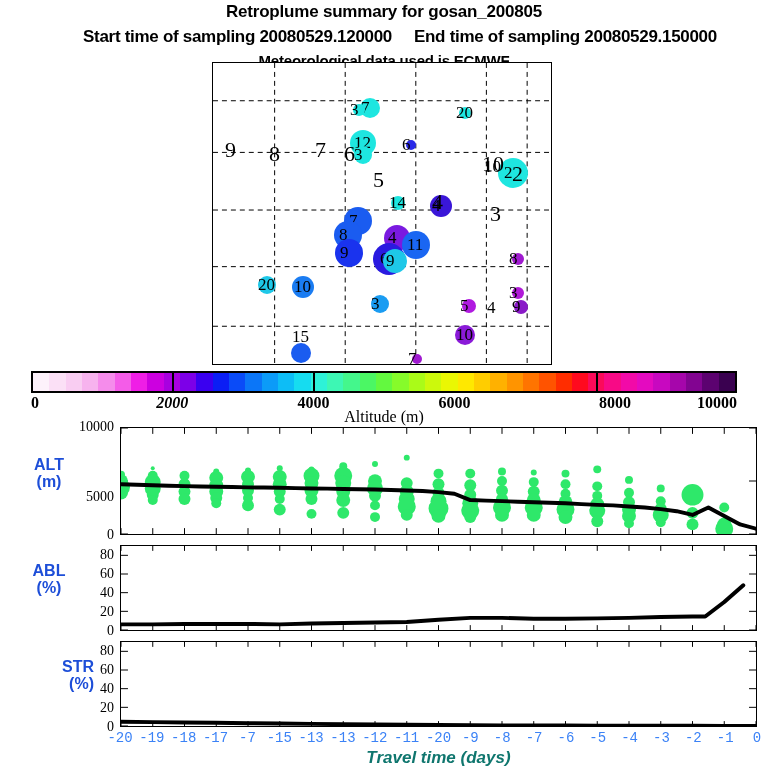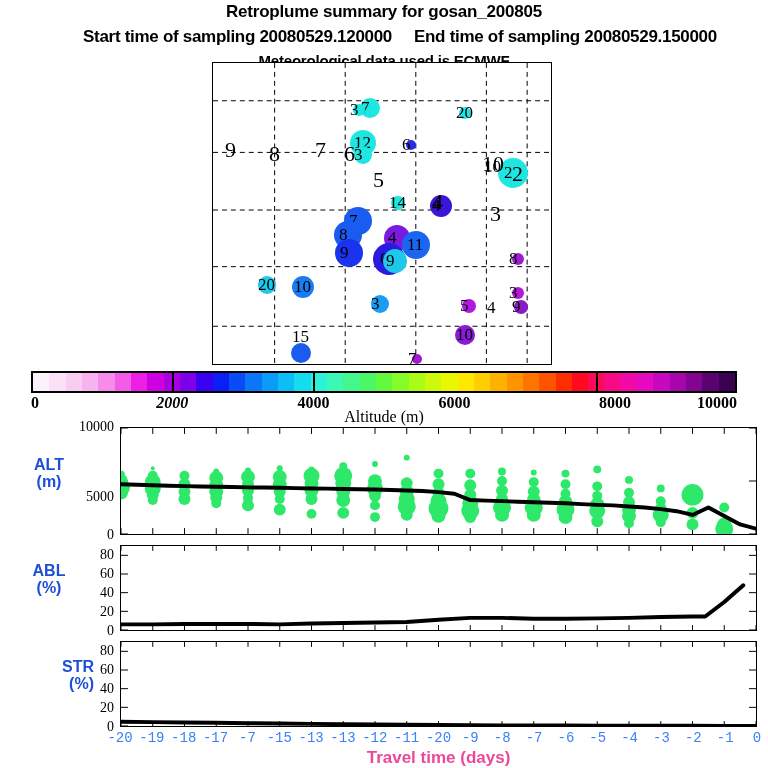--- a/index.html
+++ b/index.html
@@ -135,21 +135,22 @@
     font-family: Liberation Mono, monospace;
     font-size: 14px;
     color: #3b82f6;
     width: 40px;
   }
   #xaxis-title {
     left: 120px; top: 748px; width: 637px;
     text-align: center;
     font-size: 17px;
     font-weight: bold;
-    color: #ec4899;
+    color: #0f766e;
+    font-style: italic;
   }
 </style>
 </head>
 <body>
 
 <div class="abs title-main">Retroplume summary for gosan_200805</div>
 <div class="abs title-times">
   <span>Start time of sampling 20080529.120000</span><span class="gap"></span><span>End time of sampling 20080529.150000</span>
 </div>
 <div class="abs title-met">Meteorological data used is ECMWF</div>

